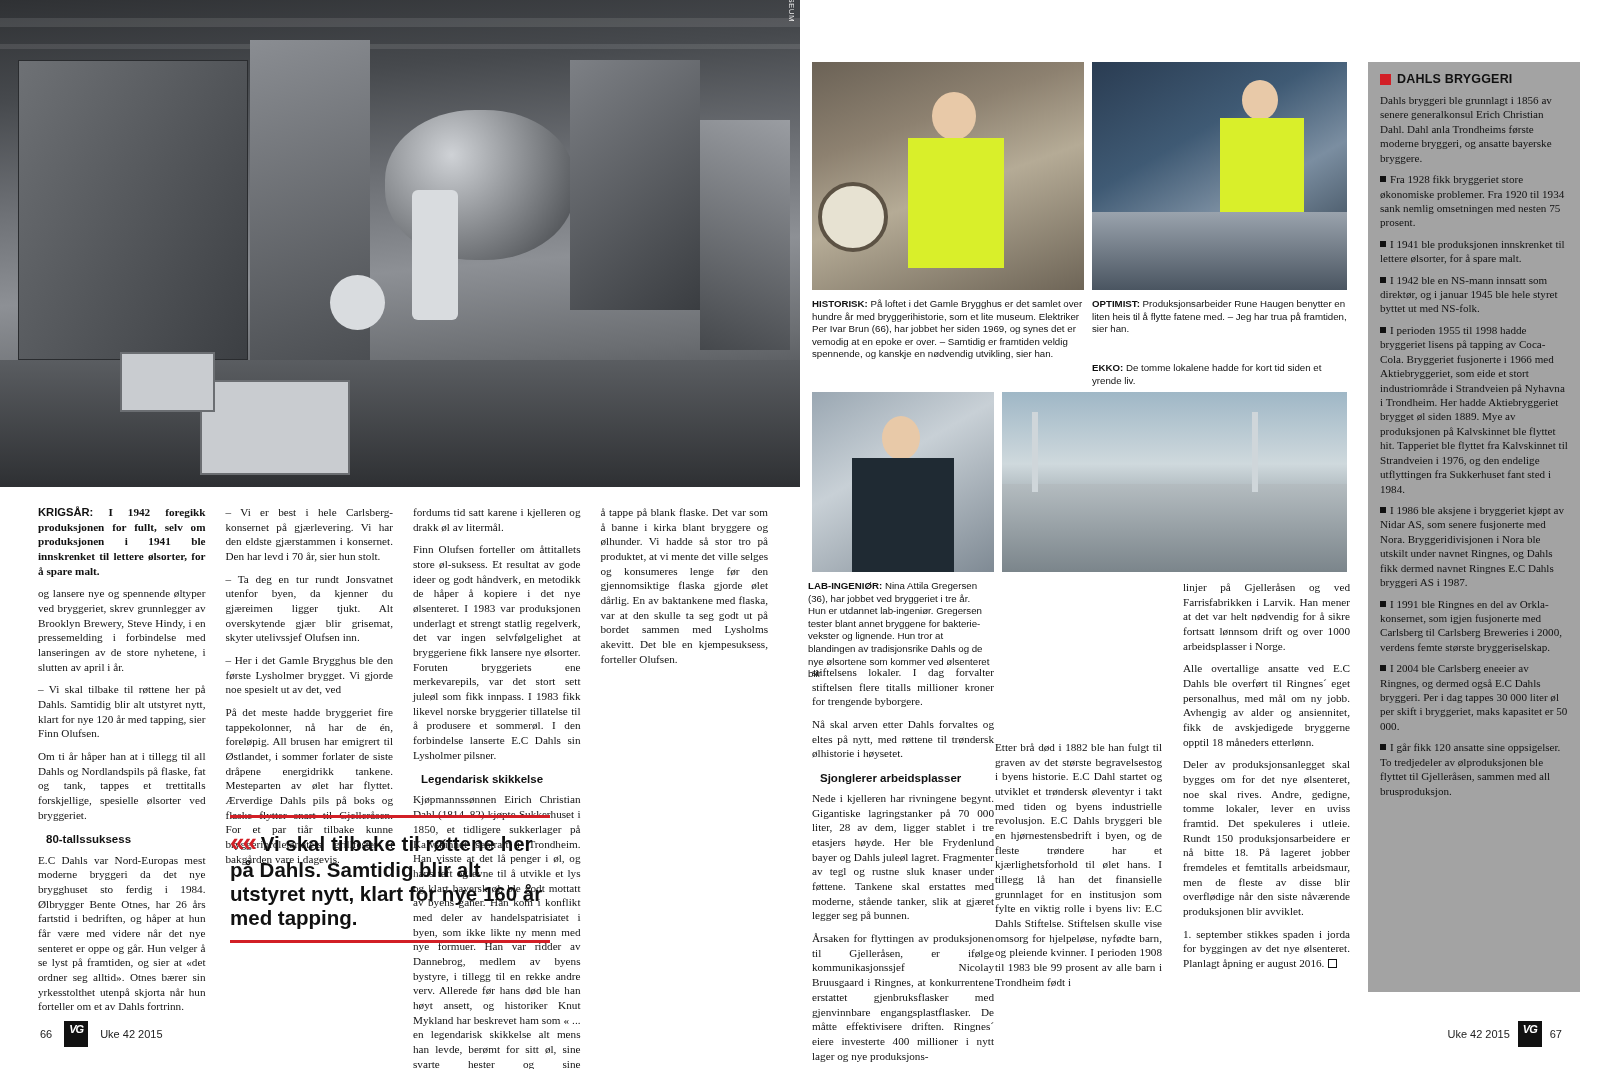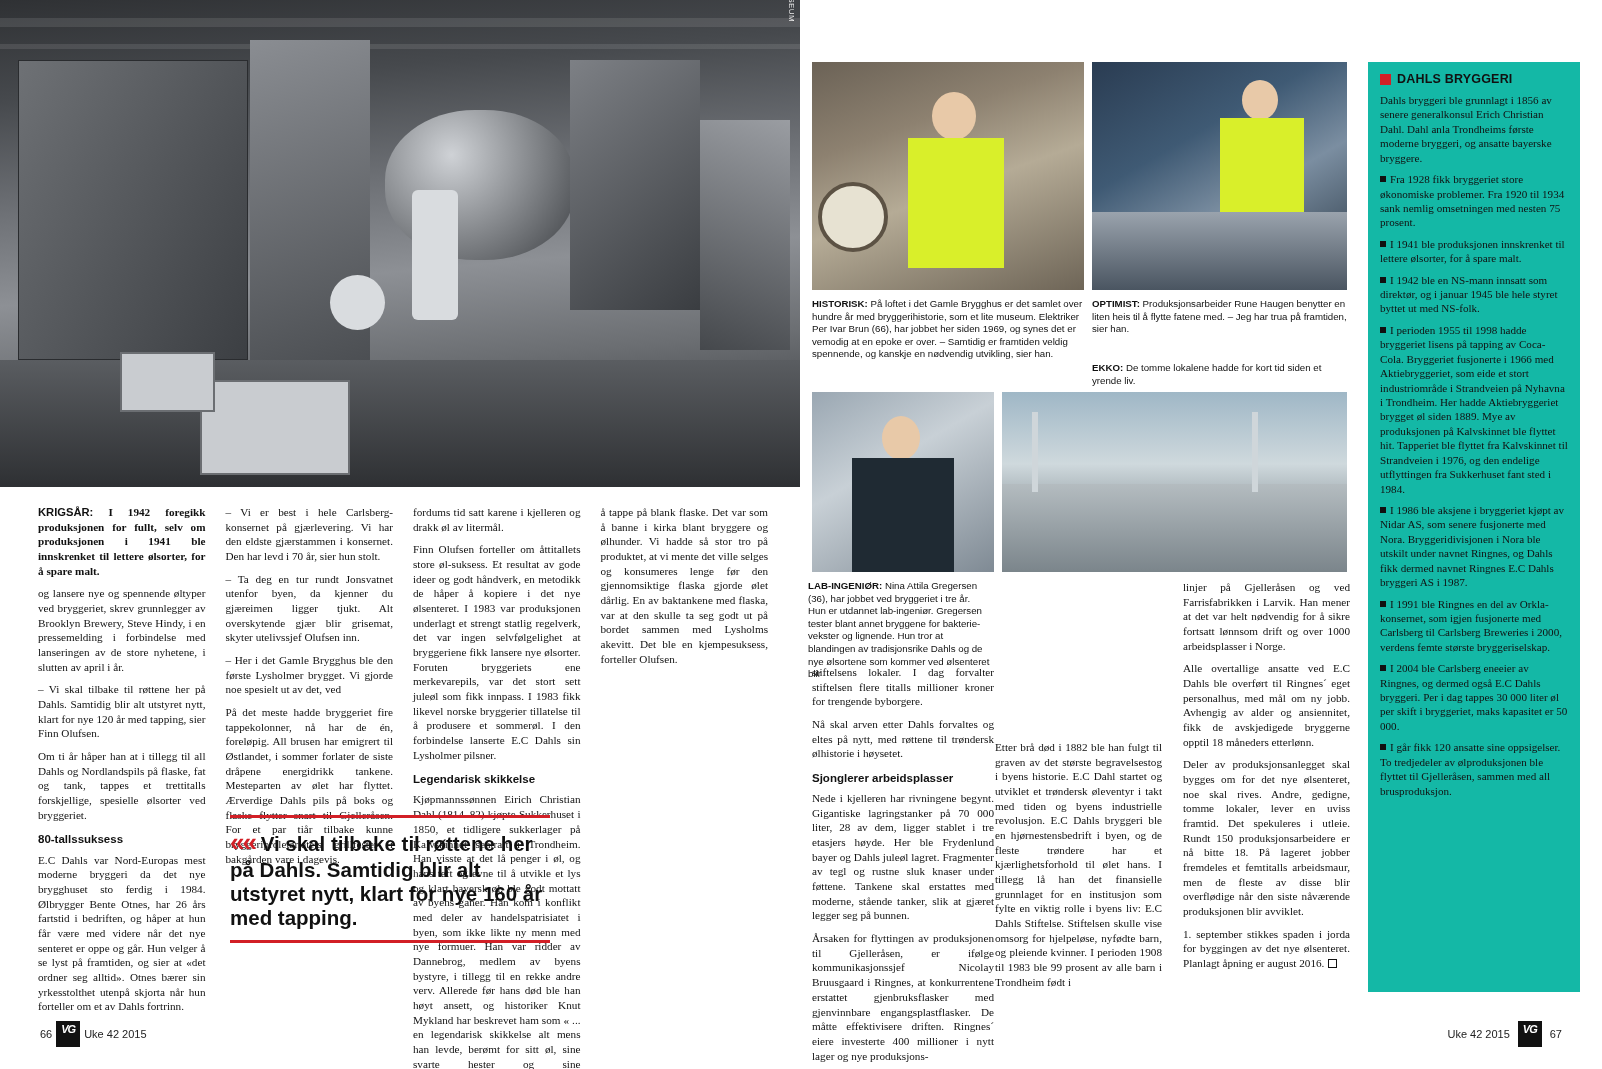--- a/index.html
+++ b/index.html
@@ -40,36 +40,36 @@
   .m5 { position:absolute; left:700px; top:120px; width:90px; height:230px; background:linear-gradient(200deg,#9a9da2,#45484c); }
   .floor { position:absolute; left:0; top:360px; width:800px; height:127px; background:linear-gradient(180deg,#5a5d61,#2e3033); }
   .crate { position:absolute; background:#c9ccd0; border:2px solid #6b6e72; }
   .worker { position:absolute; background:#d9dcdf; border-radius:6px; }
 
   .lp-body { position:absolute; left:38px; top:505px; width:730px; height:480px; }
   .col { font-size:11.2px; line-height:1.31; text-align:justify; hyphens:auto; }
   .col p { margin:0 0 8px 0; }
   .lede { font-weight:bold; }
   .lede .kicker { font-family:"Liberation Sans", sans-serif; font-weight:bold; }
-  .subhead { font-family:"Liberation Sans", sans-serif; font-weight:bold; font-size:11.5px; margin:10px 0 5px; }
+  .subhead { font-family:"Liberation Sans", sans-serif; font-weight:bold; font-size:11.5px; margin:10px 8px 5px; }
   .cols4 { display:flex; gap:20px; }
   .cols4 > div { width:170px; }
 
   .pullquote {
     position:absolute; left:230px; top:815px; width:320px;
   }
   .pq-rule-top { height:3px; background:#d21f26; width:320px; margin-bottom:9px; }
   .pq-rule-bottom { height:3px; background:#d21f26; width:320px; margin-top:10px; }
   .pq-text {
     font-family:"Liberation Sans", sans-serif;
     font-weight:bold; font-size:20.5px; line-height:1.18; color:#111;
   }
   .pq-mark { color:#d21f26; font-size:26px; font-weight:bold; letter-spacing:-2px; }
 
-  .folio-left { position:absolute; left:40px; bottom:22px; display:flex; align-items:center; gap:4px;
+  .folio-left { position:absolute; left:40px; bottom:22px; display:flex; align-items:center; gap:12px;
     font-family:"Liberation Sans", sans-serif; font-size:11px; color:#222; }
   .folio-right { position:absolute; right:40px; bottom:22px; display:flex; align-items:center; gap:8px;
     font-family:"Liberation Sans", sans-serif; font-size:11px; color:#222; }
   .logo {
     display:inline-block; background:#111; color:#fff; font-family:"Liberation Sans", sans-serif;
     font-weight:bold; font-size:11px; padding:2px 5px 12px 5px; font-style:italic; letter-spacing:-1px;
   }
 
   
   .rp { position:absolute; left:0; top:0; width:802px; height:1069px; }
@@ -94,21 +94,21 @@
   .cap-ekko { position:absolute; left:292px; top:362px; width:255px; }
   .cap-lab { position:absolute; left:0; top:580px; width:182px;margin-left:8px; }
   .rp-col-mid { position:absolute; left:195px; top:580px; width:167px; font-size:11.2px; line-height:1.31; text-align:justify; }
   .rp-col-right { position:absolute; left:383px; top:580px; width:167px; font-size:11.2px; line-height:1.31; text-align:justify; }
   .rp-col-left { position:absolute; left:12px; top:665px; width:182px; font-size:11.2px; line-height:1.31; text-align:justify; }
   .rp-col-left p, .rp-col-mid p, .rp-col-right p { margin:0 0 8px; }
   .endmark { display:inline-block; width:9px; height:9px; border:1.5px solid #111; vertical-align:-1px; margin-left:4px; }
 
   .factbox {
     position:absolute; left:568px; top:62px; width:212px; height:930px;
-    background:#14b8a6; padding:10px 12px 12px 12px;
+    background:#a3a3a3; padding:10px 12px 12px 12px;
   }
   .fb-head { display:flex; align-items:center; gap:6px; margin-bottom:7px; }
   .fb-sq { width:11px; height:11px; background:#d21f26; }
   .fb-title { font-family:"Liberation Sans", sans-serif; font-weight:bold; font-size:12.5px; letter-spacing:.2px; }
   .fb-body { font-size:11.1px; line-height:1.30; text-align:left; }
   .fb-body p { margin:0 0 7px; }
   .bullet { display:inline-block; width:6px; height:6px; background:#111; margin-right:4px; vertical-align:1px; }
 </style>
 </head>
 <body>

